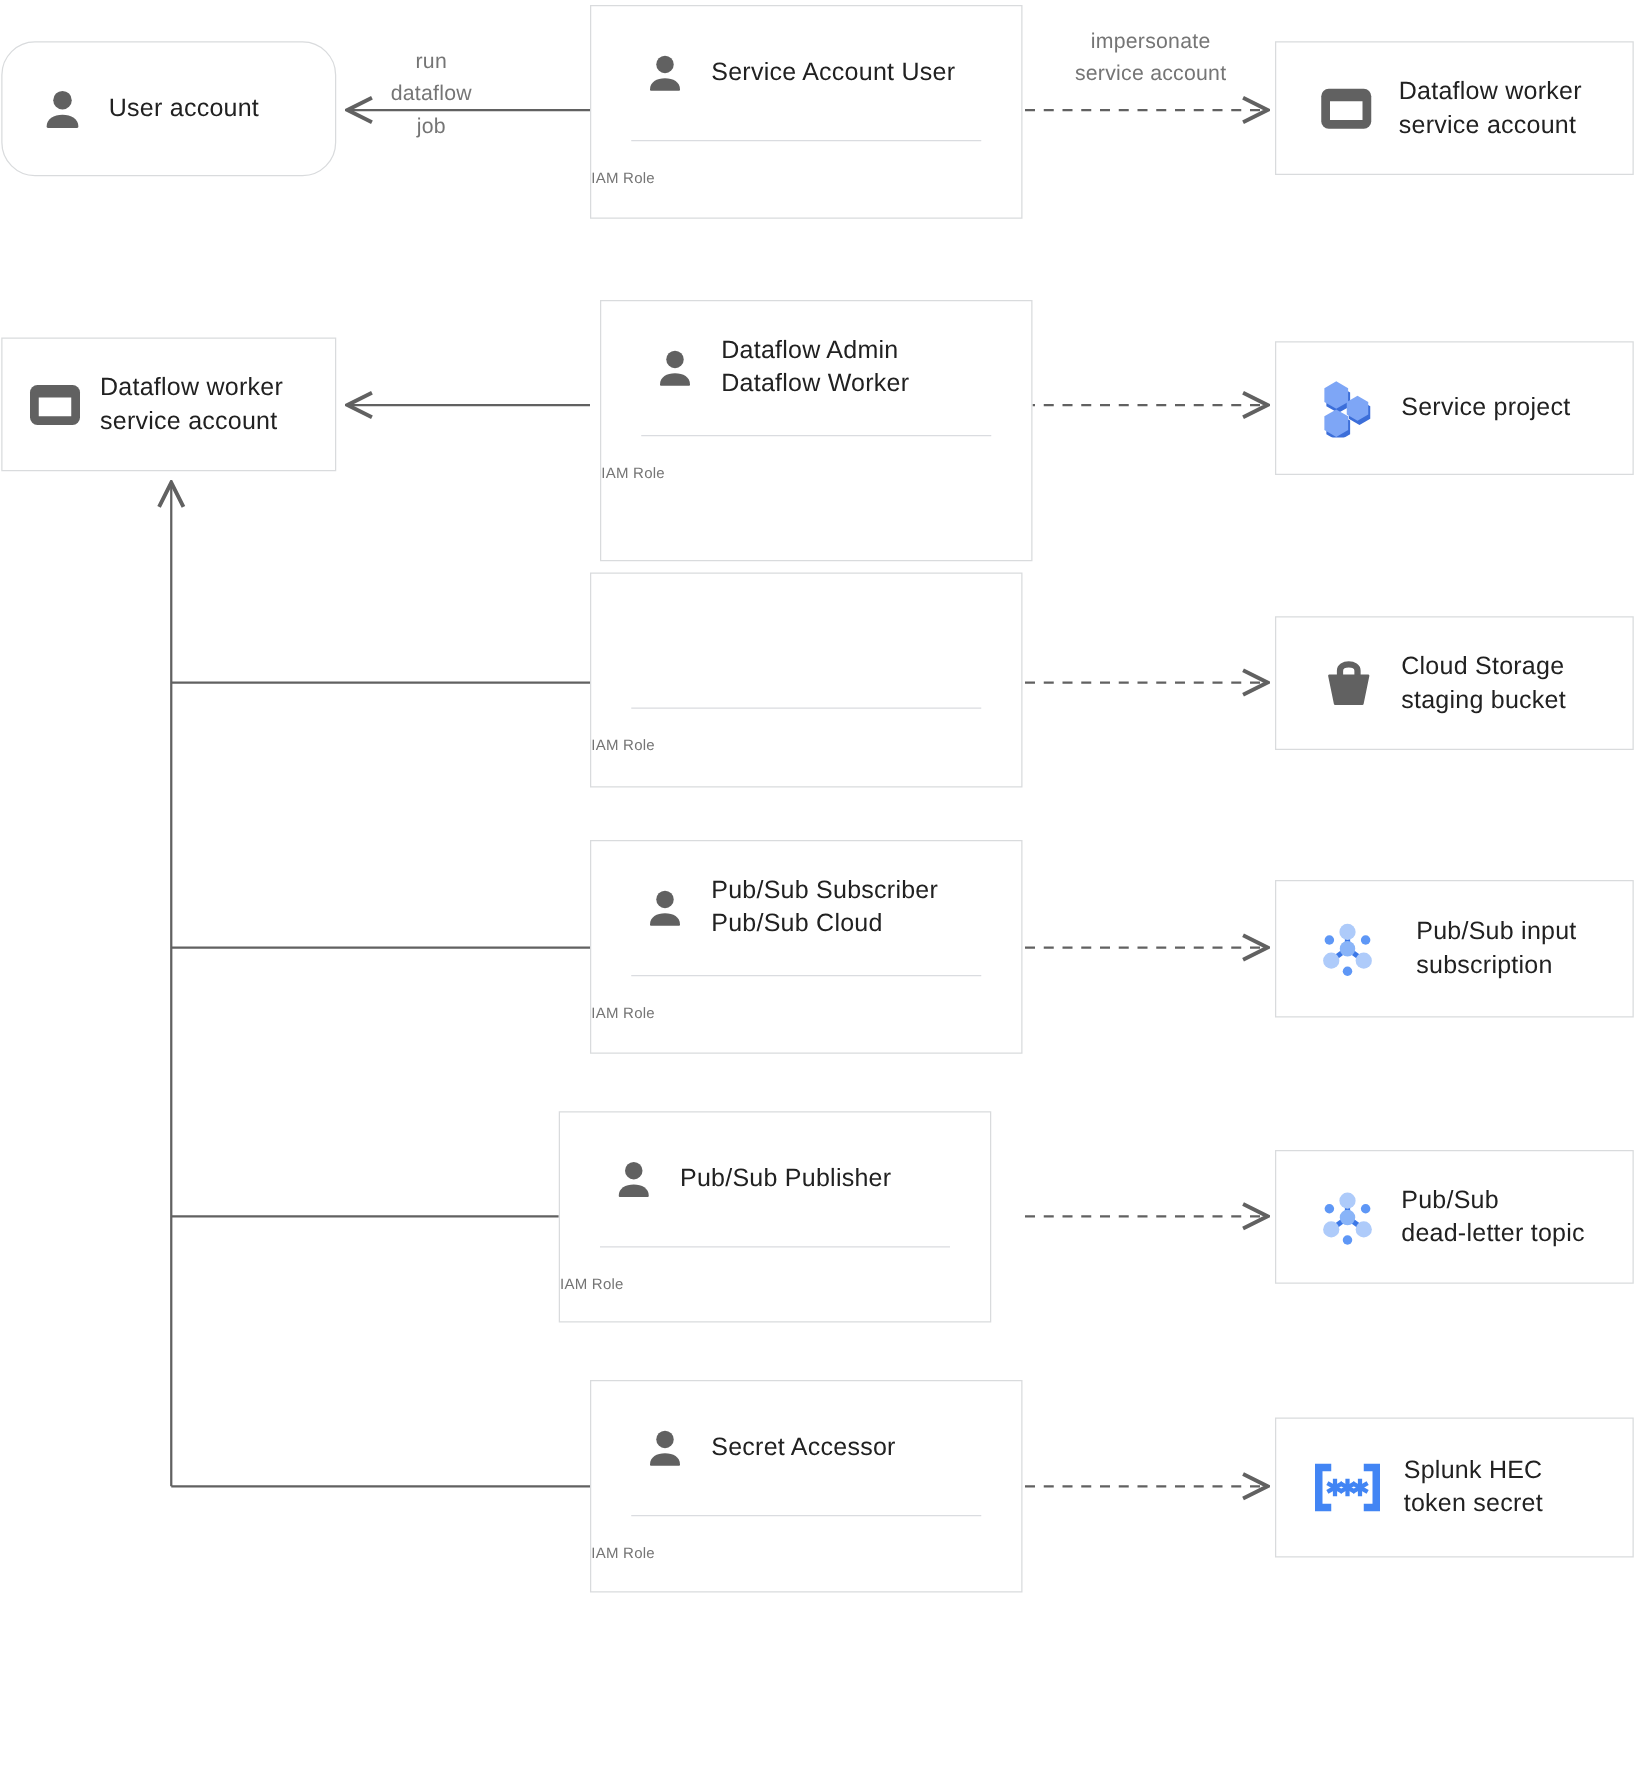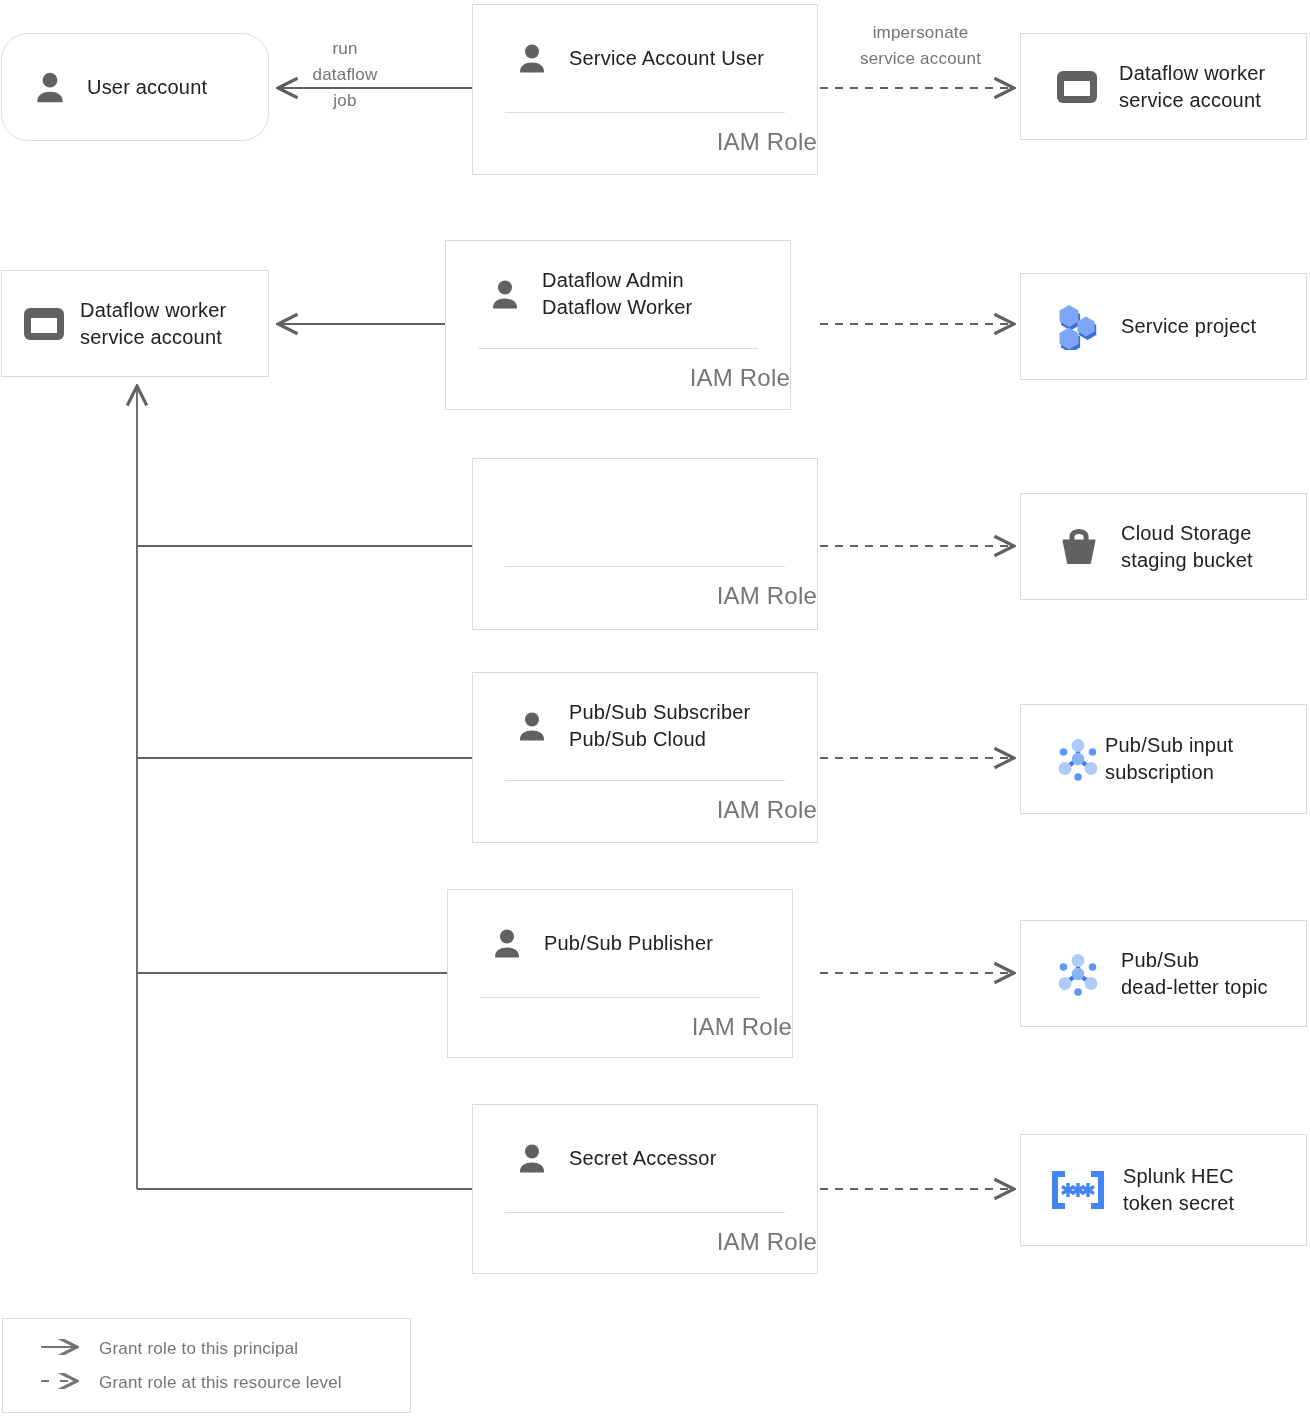--- a/index.html
+++ b/index.html
@@ -8,22 +8,22 @@
     font-family:"Liberation Sans","DejaVu Sans",sans-serif;
   }
   .wires{position:absolute;left:0;top:0;pointer-events:none;}
   .box{position:absolute;background:#fff;border:1px solid #D9DBDD;box-sizing:border-box;}
   .hrow{display:flex;align-items:center;height:100%;}
   .node-title{font-size:20px;line-height:27px;color:#212121;letter-spacing:.2px;}
   .icon-wrap{flex:0 0 auto;display:flex;align-items:center;justify-content:center;}
   
   .role-top{position:absolute;top:0;left:0;right:0;height:106px;display:flex;align-items:center;}
   .role-divider{position:absolute;top:107px;left:32px;right:32px;height:1px;background:#DADCE0;}
-  .role-sub{position:absolute;top:125px;left:0;right:0;text-align:right;
-            font-size:24px;line-height:24px;color:#757575;letter-spacing:.2px;}
+  .role-sub{position:absolute;top:125px;left:0;right:0;text-align:left;
+            font-size:12px;line-height:24px;color:#757575;letter-spacing:.2px;}
   
   .edge-label{position:absolute;text-align:center;font-size:17px;line-height:26px;color:#757575;letter-spacing:.2px;}
   
   .legend{position:absolute;left:2px;top:1318px;width:409px;height:95px;border:1px solid #D9DBDD;
           box-sizing:border-box;background:#fff;display:flex;flex-direction:column;justify-content:center;gap:14px;}
   .legend-row{display:flex;align-items:center;margin-left:36px;}
   .legend-row .legend-arrow{flex:0 0 44px;}
   .legend-label{margin-left:16px;font-size:17px;color:#757575;letter-spacing:.2px;}
 </style>
 </head>
@@ -103,21 +103,21 @@
               <path d="M5 30.5c0-6 5.4-9 12-9s12 3 12 9c0 .6-.4 1-1 1H6c-.6 0-1-.4-1-1z"></path>
         </g>
           </svg>
       </span>
       <span class="node-title" style="margin-left:20px;">Service Account User</span>
     </div>
     <div class="role-divider"></div>
     <div class="role-sub">IAM Role</div>
   </div>
 
-  <div class="box" style="left:445px;top:240px;width:346px;height:170px;">
+  <div class="box" style="left:480px;top:240px;width:346px;height:209px;">
     <div class="role-top">
       <span class="icon-wrap" style="margin-left:42px;">
         <svg width="34" height="34" viewBox="0 0 34 34">
             <g fill="#616161">
           <circle cx="17" cy="10.5" r="7"></circle>
               <path d="M5 30.5c0-6 5.4-9 12-9s12 3 12 9c0 .6-.4 1-1 1H6c-.6 0-1-.4-1-1z"></path>
         </g>
           </svg>
       </span>
       <span class="node-title" style="margin-left:20px;">
@@ -246,21 +246,21 @@
           </g>
           <circle cx="23" cy="23" r="6.2" fill="#89B4F8"></circle>
           <circle cx="23" cy="9.5" r="6.5" fill="#AECBFA"></circle>
           <circle cx="10" cy="32.5" r="6.5" fill="#AECBFA"></circle>
           <circle cx="36" cy="32.5" r="6.5" fill="#AECBFA"></circle>
           <circle cx="8.5" cy="16" r="3.8" fill="#5E97F6"></circle>
           <circle cx="37.5" cy="16" r="3.8" fill="#5E97F6"></circle>
           <circle cx="23" cy="41" r="3.8" fill="#5E97F6"></circle>
         </svg>
       </span>
-      <span class="node-title" style="margin-left:4px;">
+      <span class="node-title" style="margin-left:32px;">
         <div>Pub/Sub input</div>
         <div>subscription</div>
       </span>
     </div>
   </div>
 
   <div class="box" style="left:1020px;top:920px;width:287px;height:107px;">
     <div class="hrow">
       <span class="icon-wrap" style="margin-left:34px;">
         <svg width="46" height="46" viewBox="0 0 46 46">
@@ -306,37 +306,14 @@
           </g>
         </svg>
       </span>
       <span class="node-title" style="margin-left:14px;">
         <div>Splunk HEC</div>
         <div>token secret</div>
       </span>
     </div>
   </div>
 
-  <div class="legend">
-    <div class="legend-row">
-      <span class="legend-arrow">
-        <svg width="44" height="16" viewBox="0 0 44 16">
-          <defs>
-            <marker id="larrow" viewBox="0 0 12 12" refX="10" refY="6" markerWidth="13" markerHeight="13" orient="auto">
-              <path d="M1 1 L11 6 L1 11" fill="none" stroke="#757575" stroke-width="1.6"></path>
-            </marker>
-          </defs>
-          <line x1="2" y1="8" x2="36" y2="8" stroke="#757575" stroke-width="1.8" marker-end="url(#larrow)"></line>
-        </svg>
-      </span>
-      <span class="legend-label">Grant role to this principal</span>
-    </div>
-    <div class="legend-row">
-      <span class="legend-arrow">
-        <svg width="44" height="16" viewBox="0 0 44 16">
-          <line x1="2" y1="8" x2="36" y2="8" stroke="#757575" stroke-width="1.8" stroke-dasharray="8 11" marker-end="url(#larrow)"></line>
-        </svg>
-      </span>
-      <span class="legend-label">Grant role at this resource level</span>
-    </div>
-  </div>
 
 </div>
 
 </body></html>

